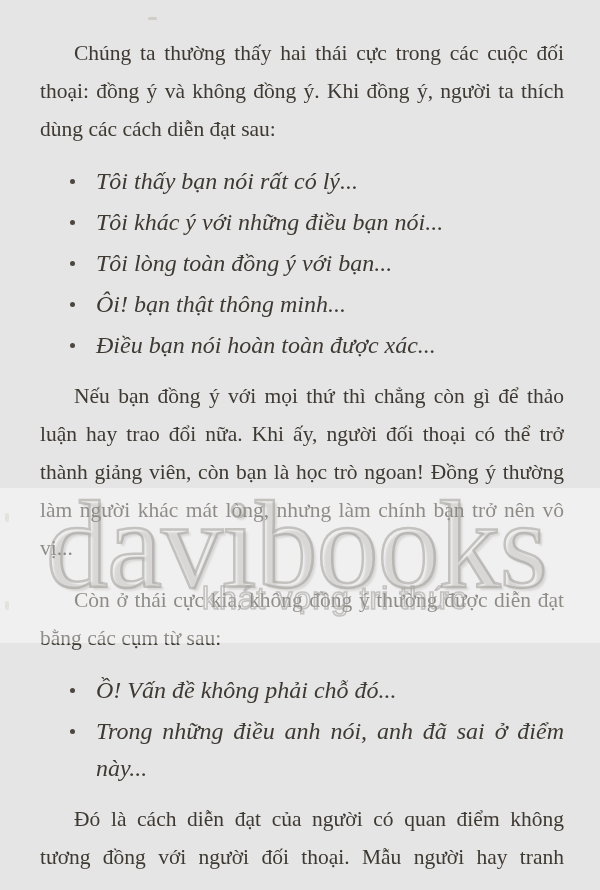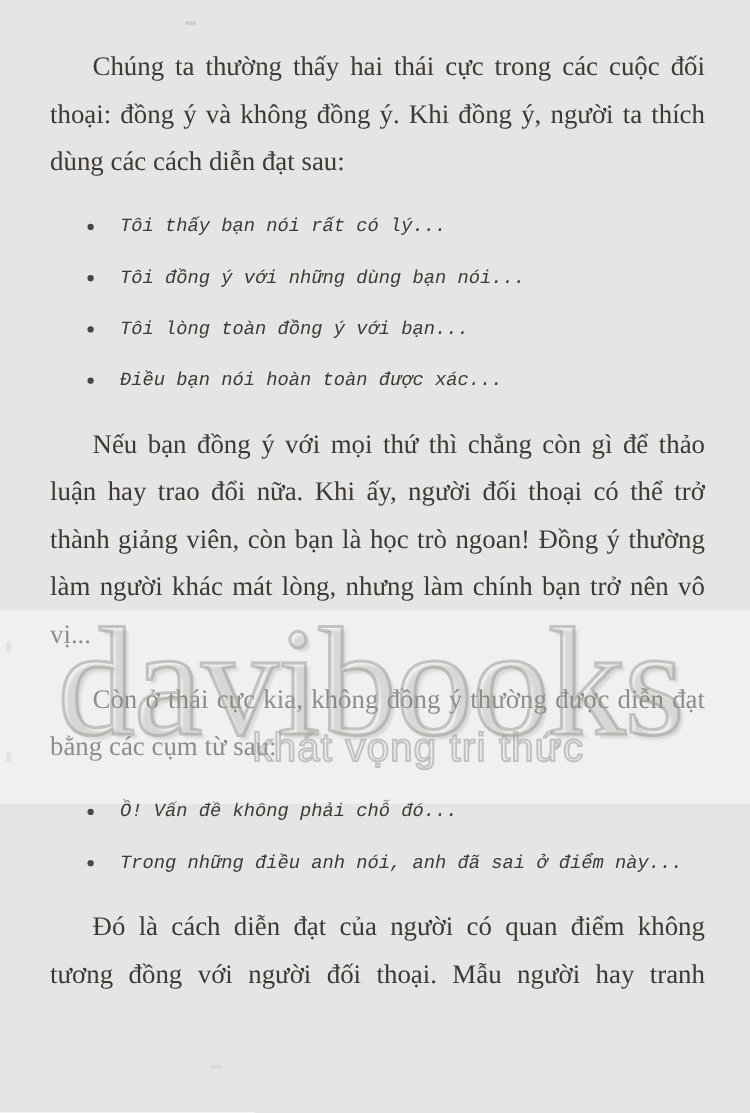--- a/index.html
+++ b/index.html
@@ -25,26 +25,25 @@
   }
   .para.cont-line{ text-align-last:justify; }
   .blist{
     list-style:none;
     margin:15px 0 13px 0;
     padding:0;
     font-style:italic;
   }
   .blist li{
     position:relative;
-    font-size:15px;
+    font-size:24px;
     line-height:37px;
     padding-left:56px;
     margin-bottom:4px;
     text-align:justify;
-    font-family:Liberation Mono, monospace;
   }
   .blist li::before{
     content:"";
     position:absolute;
     left:30px;top:16px;
     width:5px;height:5px;
     border-radius:50%;
     background:#4b463e;
   }
   
@@ -99,22 +98,23 @@
   <div class="speck speck-left1"></div>
   <div class="speck speck-left2"></div>
   <div class="speck speck-bottom"></div>
 
   <div class="content">
 
     <p class="para">Chúng ta thường thấy hai thái cực trong các cuộc đối thoại: đồng ý và không đồng ý. Khi đồng ý, người ta thích dùng các cách diễn đạt sau:</p>
 
     <ul class="blist">
       <li><span>Tôi thấy bạn nói rất có lý...</span></li>
-      <li><span>Tôi đồng ý với những dùng bạn nói...</span></li>
+      <li><span>Tôi khác ý với những điều bạn nói...</span></li>
       <li><span>Tôi lòng toàn đồng ý với bạn...</span></li>
+      <li><span>Ôi! bạn thật thông minh...</span></li>
       <li><span>Điều bạn nói hoàn toàn được xác...</span></li>
     </ul>
 
     <p class="para">Nếu bạn đồng ý với mọi thứ thì chẳng còn gì để thảo luận hay trao đổi nữa. Khi ấy, người đối thoại có thể trở thành giảng viên, còn bạn là học trò ngoan! Đồng ý thường làm người khác mát lòng, nhưng làm chính bạn trở nên vô vị...</p>
 
     <p class="para" style="margin-top:14px;font-family:Liberation Serif, serif;">Còn ở thái cực kia, không đồng ý thường được diễn đạt bằng các cụm từ sau:</p>
 
     <ul class="blist">
       <li><span>Ồ! Vấn đề không phải chỗ đó...</span></li>
       <li><span>Trong những điều anh nói, anh đã sai ở điểm này...</span></li>

